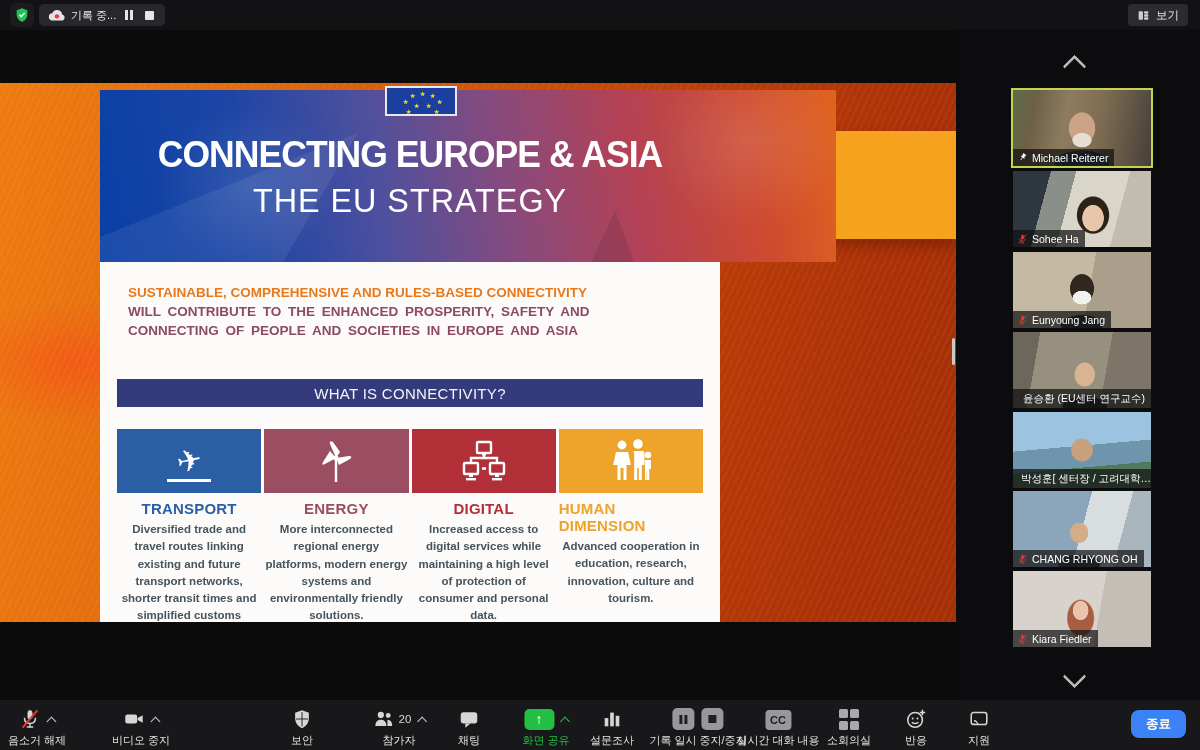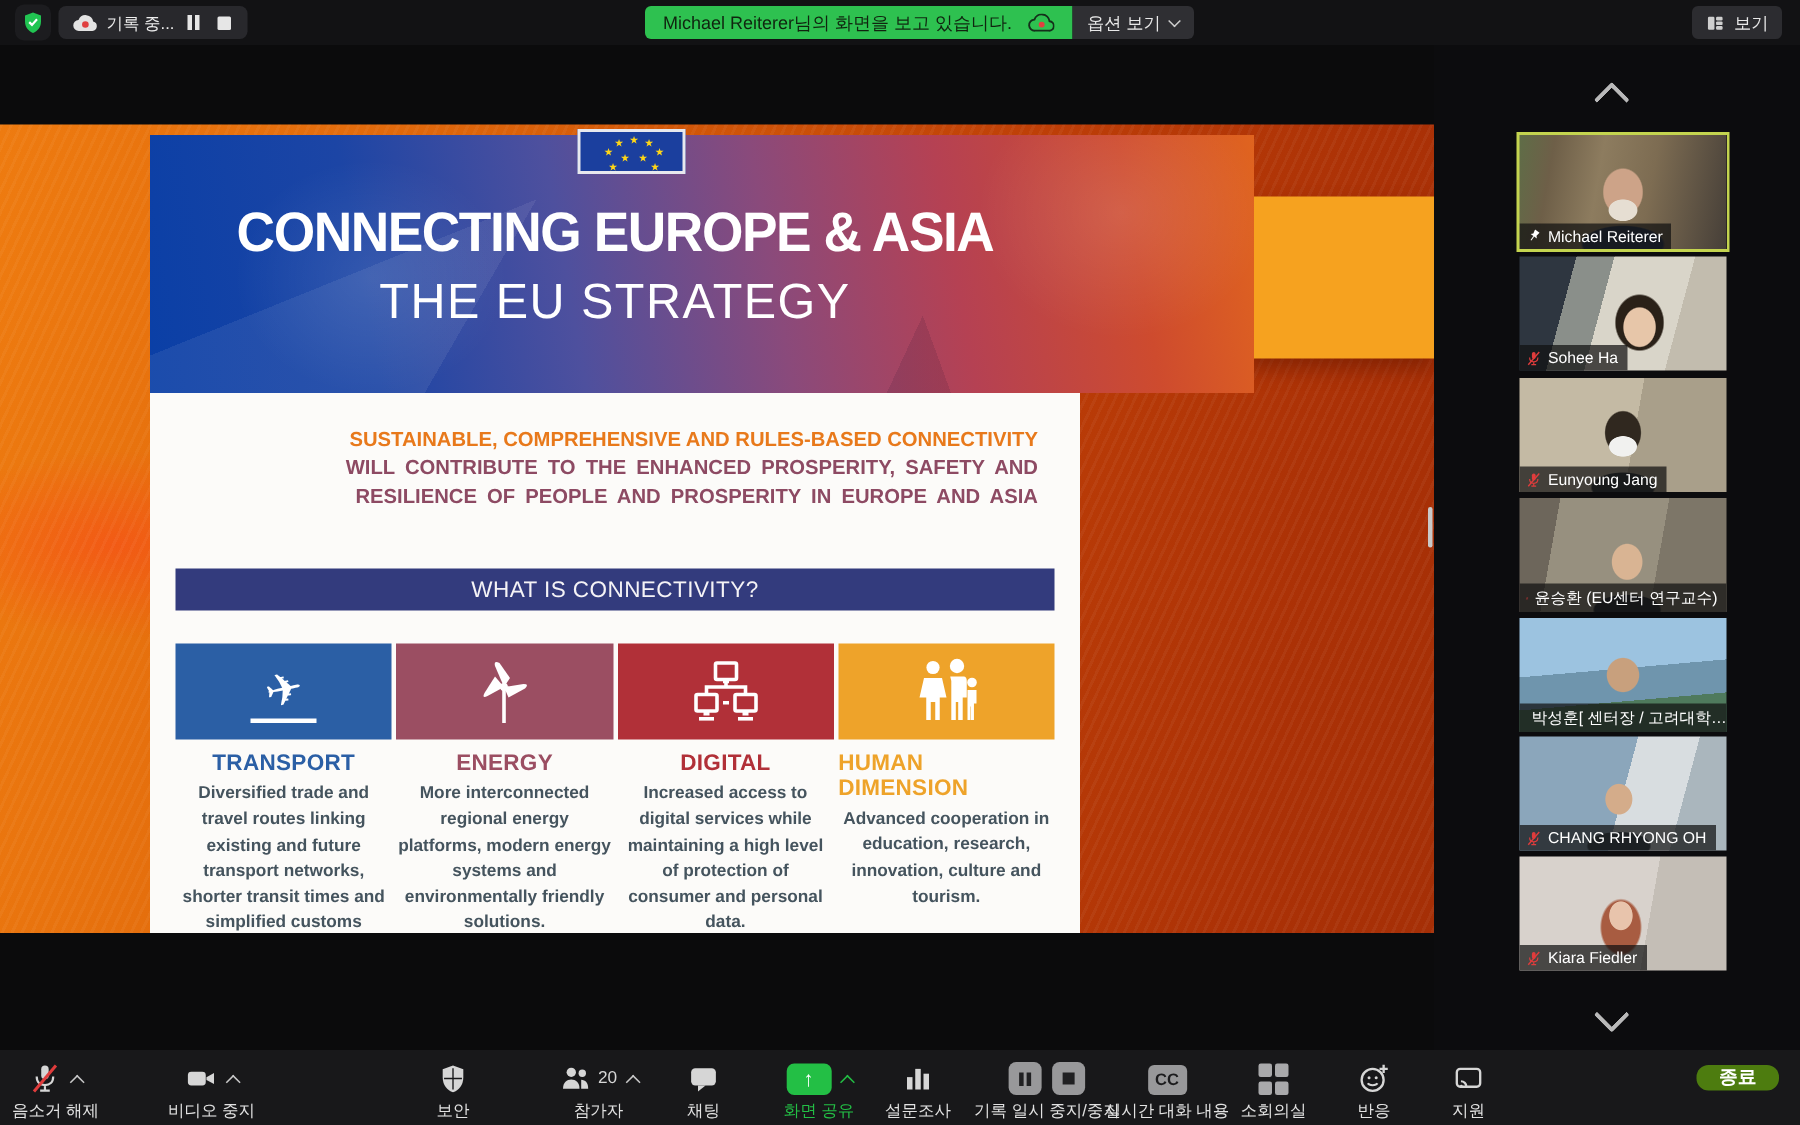--- a/index.html
+++ b/index.html
@@ -37,21 +37,21 @@
       radial-gradient(ellipse 160px 140px at 88% 30%, rgba(255,255,255,0.12), rgba(255,255,255,0) 60%),
       conic-gradient(from 210deg at 35% 25%, rgba(255,255,255,0.07) 0 38deg, rgba(255,255,255,0) 38deg),
       conic-gradient(from 160deg at 70% 70%, rgba(0,0,30,0.10) 0 45deg, rgba(0,0,0,0) 45deg),
       linear-gradient(80deg, #0a3fa6 0%, #1c45a5 20%, #4e509e 38%, #8a4a7b 56%, #b54153 72%, #ce4b2e 88%, #e0641f 100%);
   }
   .eu-flag { position:absolute; left:285px; top:-4px; width:72px; height:30px; background:#1b3f9e; border:2px solid #e8e8ee; }
   .eu-flag b { position:absolute; color:#ffd617; font-size:6px; line-height:6px; }
   .slide-title1 { position:absolute; left:0; top:44px; width:620px; text-align:center; color:#fff; font-size:37px; font-weight:800; letter-spacing:-1px; transform:scaleX(0.96); }
   .slide-title2 { position:absolute; left:0; top:92px; width:620px; text-align:center; color:#fff; font-size:33px; font-weight:400; letter-spacing:1px; transform:scaleX(0.98); }
   .white-panel { position:absolute; left:100px; top:179px; width:620px; height:360px; background:#fcfbf9; overflow:hidden; }
-  .intro { position:absolute; left:28px; top:21px; width:564px; text-align:right; font-weight:bold; font-size:13.5px; line-height:19px; }
+  .intro { position:absolute; left:28px; top:21px; width:564px; text-align:left; font-weight:bold; font-size:13.5px; line-height:19px; }
   .intro span { display:block; }
   .intro .i1 { color:#e8791b; }
   .intro .i2, .intro .i3 { color:#8d4a63; word-spacing:3px; }
   .section-bar { position:absolute; left:17px; top:117px; width:586px; height:28px; background:#333b7d; color:#f5f3f6; font-size:15px; font-weight:normal; display:flex; align-items:center; justify-content:center; letter-spacing:0.3px; }
   .pillars { position:absolute; left:17px; top:167px; width:586px; display:grid; grid-template-columns:repeat(4,1fr); column-gap:3px; }
   .pillar { display:flex; flex-direction:column; align-items:center; }
   .pillar-box { width:100%; height:64px; display:flex; align-items:center; justify-content:center; }
   .pb1 { background:#2b5fa5; } .pb2 { background:#9b4e62; } .pb3 { background:#b13038; } .pb4 { background:#eea32a; }
   .pillar-title { margin-top:7px; font-size:15px; font-weight:800; letter-spacing:0.2px; }
   .pt1 { color:#2b5fa5; } .pt2 { color:#9b4e62; } .pt3 { color:#b13038; } .pt4 { color:#eea32a; }
@@ -87,21 +87,21 @@
   .caret-up.green { border-color:#23bf45; }
   .pcount { color:#d6d6d6; font-size:11.5px; margin-left:-3px; }
   .share-ic { width:30px; height:21px; background:#23bf45; border-radius:5px; color:#fff; font-size:14px; font-weight:bold; display:flex; align-items:center; justify-content:center; line-height:1; }
   .gray-badge { width:22px; height:22px; background:#98989a; border-radius:5px; display:flex; align-items:center; justify-content:center; }
   .gray-badge .bars { display:flex; gap:2.5px; }
   .gray-badge .bars i { display:block; width:2.8px; height:9px; background:#202022; }
   .gray-badge .sq { display:block; width:8px; height:8px; background:#202022; }
   .cc-badge { width:26px; height:20px; background:#98989a; border-radius:4px; color:#1c1c1e; font-size:11px; font-weight:bold; display:flex; align-items:center; justify-content:center; margin-top:1px; }
   .grid-ic { display:grid; grid-template-columns:9px 9px; grid-template-rows:9px 9px; gap:2.5px; margin-top:1px; }
   .grid-ic i { background:#a9a9ab; border-radius:1.5px; display:block; }
-  .end-btn { position:absolute; right:14px; top:10px; height:17px; background:#4d7c0f; color:#fff; border:none; border-radius:8px; font-size:12.5px; font-weight:bold; padding:0 15px; cursor:pointer; font-family:inherit; }
+  .end-btn { position:absolute; right:14px; top:10px; height:28px; background:#3b82f6; color:#fff; border:none; border-radius:8px; font-size:12.5px; font-weight:bold; padding:0 15px; cursor:pointer; font-family:inherit; }
 </style>
 </head>
 <body>
 
 <div class="app">
 
   <header class="topbar">
     <div class="shield-badge">
       <svg width="16" height="16" viewBox="0 0 24 24">
         <path d="M12 2 L20 5 V11 C20 17 16.5 20.5 12 22.5 C7.5 20.5 4 17 4 11 V5 Z" fill="#21c452"></path>
@@ -116,33 +116,20 @@
       <span class="rec-txt">기록 중...</span>
       <button class="rec-btn">
           <span class="pause-glyph">
             <i></i>
             <i></i>
           </span>
         </button>
       <button class="rec-btn">
           <span class="stop-glyph"></span>
         </button>
-    </div>
-    <div class="banner-wrap">
-      <div class="banner">
-        <span>Michael Reiterer님의 화면을 보고 있습니다.</span>
-        <svg width="18" height="13" viewBox="0 0 20 14">
-          <path d="M5.5 12.5 a4.1 4.1 0 0 1 -0.4 -8.2 a5.8 5.8 0 0 1 11.2 1.2 a3.5 3.5 0 0 1 -0.6 7 z" fill="none" stroke="#14301a" stroke-width="1.4"></path>
-          <circle cx="10.5" cy="8" r="2.2" fill="#e04040"></circle>
-        </svg>
-      </div>
-      <button class="options-btn">
-        <span>옵션 보기</span>
-        <span class="caret-down"></span>
-      </button>
     </div>
     <button class="view-btn">
       <svg width="13" height="13" viewBox="0 0 24 24">
         <rect x="3" y="4" width="8" height="16" rx="1.5" fill="#cfcfcf"></rect>
         <rect x="13" y="4" width="8" height="4.6" rx="1.5" fill="#cfcfcf"></rect>
         <rect x="13" y="9.7" width="8" height="4.6" rx="1.5" fill="#cfcfcf"></rect>
         <rect x="13" y="15.4" width="8" height="4.6" rx="1.5" fill="#cfcfcf"></rect>
       </svg>
       <span>보기</span>
     </button>
@@ -165,21 +152,21 @@
             <b style="left:47px;top:21px">★</b>
         </div>
         <div class="slide-title1">CONNECTING EUROPE &amp; ASIA</div>
         <div class="slide-title2">THE EU STRATEGY</div>
       </div>
 
       <div class="white-panel">
         <p class="intro">
           <span class="i1">SUSTAINABLE, COMPREHENSIVE AND RULES-BASED CONNECTIVITY</span>
           <span class="i2">WILL CONTRIBUTE TO THE ENHANCED PROSPERITY, SAFETY AND</span>
-          <span class="i3">RESILIENCE OF PEOPLE AND PROSPERITY IN EUROPE AND ASIA</span>
+          <span class="i3">CONNECTING OF PEOPLE AND SOCIETIES IN EUROPE AND ASIA</span>
         </p>
         <div class="section-bar">WHAT IS CONNECTIVITY?</div>
 
         <div class="pillars">
           <div class="pillar">
             <div class="pillar-box pb1">
               <span class="plane-glyph">✈</span>
               <span class="plane-under"></span>
             </div>
             <div class="pillar-title pt1">TRANSPORT</div>

